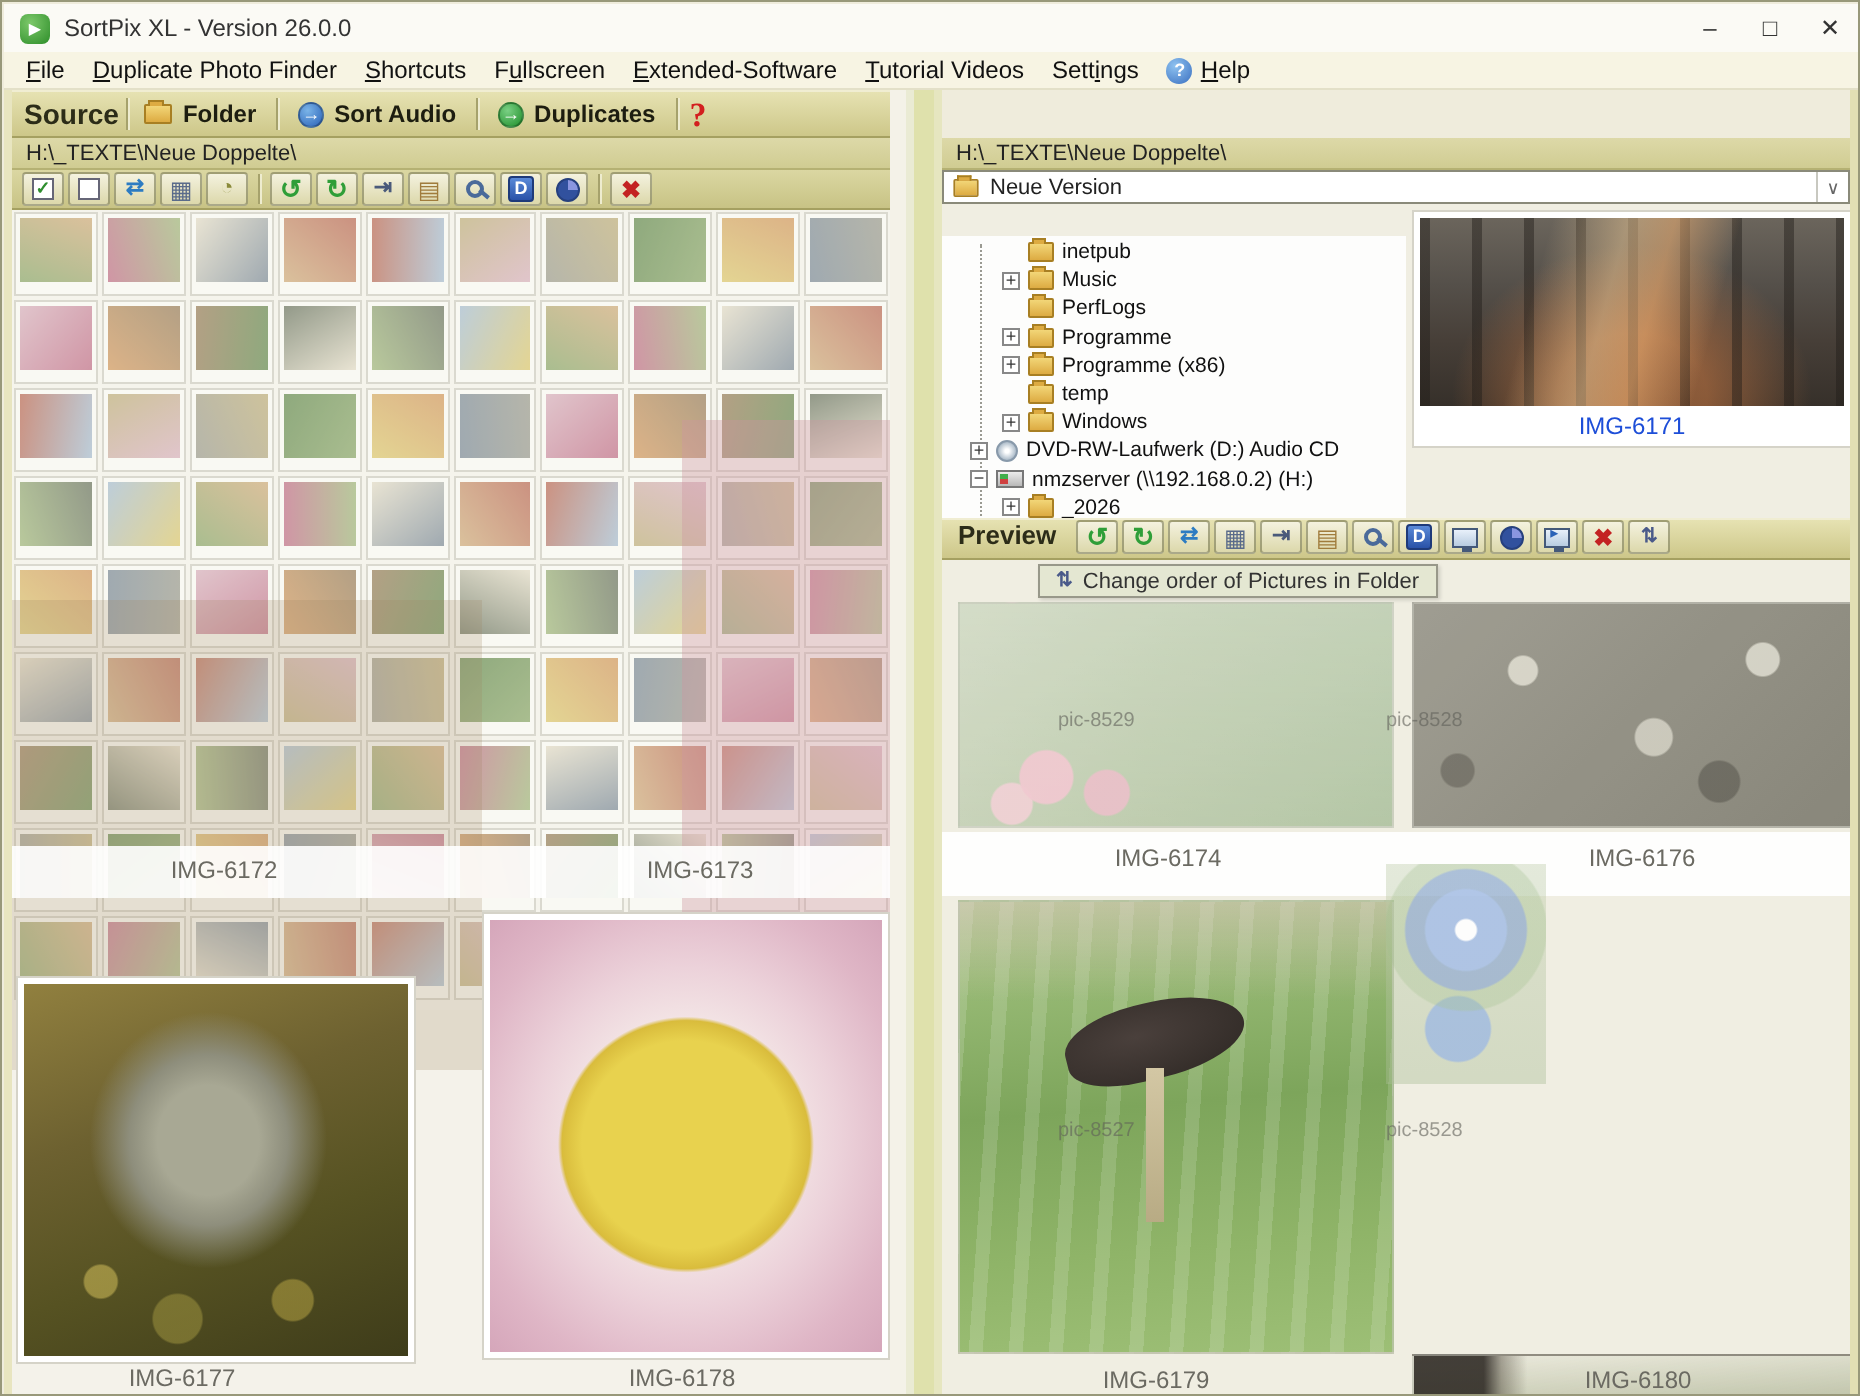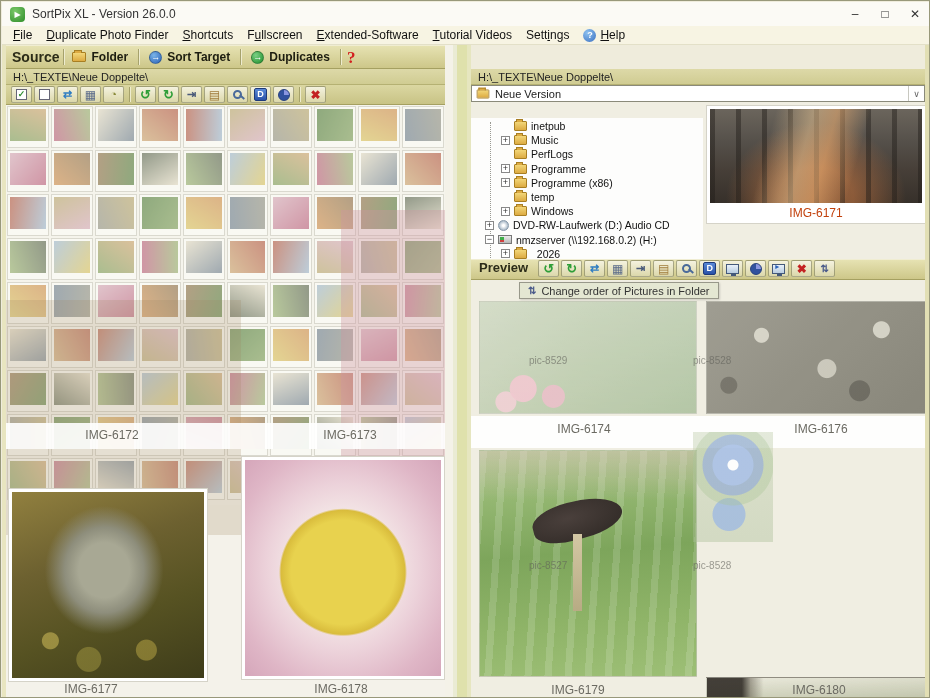--- a/index.html
+++ b/index.html
@@ -58,21 +58,21 @@
 
   
   .tgt-header{position:absolute;left:470px;top:44px;width:454px;height:24px;display:flex;align-items:flex-end;gap:6px;padding-left:10px;margin-top:44px;}
   #tgt-path{left:470px;top:68px;width:454px;}
   .combo{position:absolute;left:470px;top:84px;width:454px;height:17px;background:#fff;border:1px solid #8a8a7a;display:flex;align-items:center;gap:5px;padding-left:4px;font-size:11px;color:#222;}
   .combo-arrow{margin-left:auto;width:16px;height:15px;border-left:1px solid #c8c8c0;display:flex;align-items:center;justify-content:center;color:#666;font-size:9px;}
 
   .tgt-body{position:absolute;left:470px;top:101px;width:454px;height:597px;background:#f0eee2;overflow:hidden;}
   .card6171{left:235px;top:3px;width:220px;height:119px;}
   .card6171 .big-img{height:94px;}
-  .card6171 .clabel{display:block;text-align:center;font-size:12px;color:#c2410c;margin-top:3px;}
+  .card6171 .clabel{display:block;text-align:center;font-size:12px;color:#1d4ed8;margin-top:3px;}
 
   .tree{position:absolute;left:0;top:16px;width:232px;height:157px;background:rgba(255,255,255,.87);overflow:hidden;padding-top:1px;}
   .tree::before{content:'';position:absolute;left:19px;top:4px;height:146px;border-left:1px dotted #9a9a92;}
   .trow{height:14.2px;display:flex;align-items:center;gap:4px;font-size:10.5px;color:#111;white-space:nowrap;position:relative;}
   .lv1{padding-left:14px;} .lv2{padding-left:30px;}
   .exp{width:9px;height:9px;border:1px solid #888;background:#fff;font-size:9px;line-height:7px;text-align:center;color:#333;flex:0 0 9px;}
   .exp-spacer{width:9px;flex:0 0 9px;}
 
   .preview-bar{position:absolute;left:0;top:157px;width:454px;height:21px;display:flex;align-items:flex-start;gap:2px;padding-left:8px;}
   .preview-bar .panel-title{font-size:13px;margin-right:8px;}
@@ -223,21 +223,21 @@
     <span class="panel-title">Source</span>
     <span class="vsep"></span>
     <span id="src-buttons" style="display:flex;align-items:center;gap:6px;">
         <span class="hbtn">
           <span class="ic ic-folder-icon fold"></span>
           <span>Folder</span>
         </span>
         <span class="vsep"></span>
         <span class="hbtn">
           <span class="ic ic-blue-arrow-icon circ blue">→</span>
-          <span>Sort Target</span>
+          <span>Sort Audio</span>
         </span>
         <span class="vsep"></span>
         <span class="hbtn">
           <span class="ic ic-green-arrow-icon circ green">→</span>
           <span>Duplicates</span>
         </span>
         <span class="vsep"></span>
         <span class="ic ic-red-question-icon redq">?</span>
       </span>
   </div>

